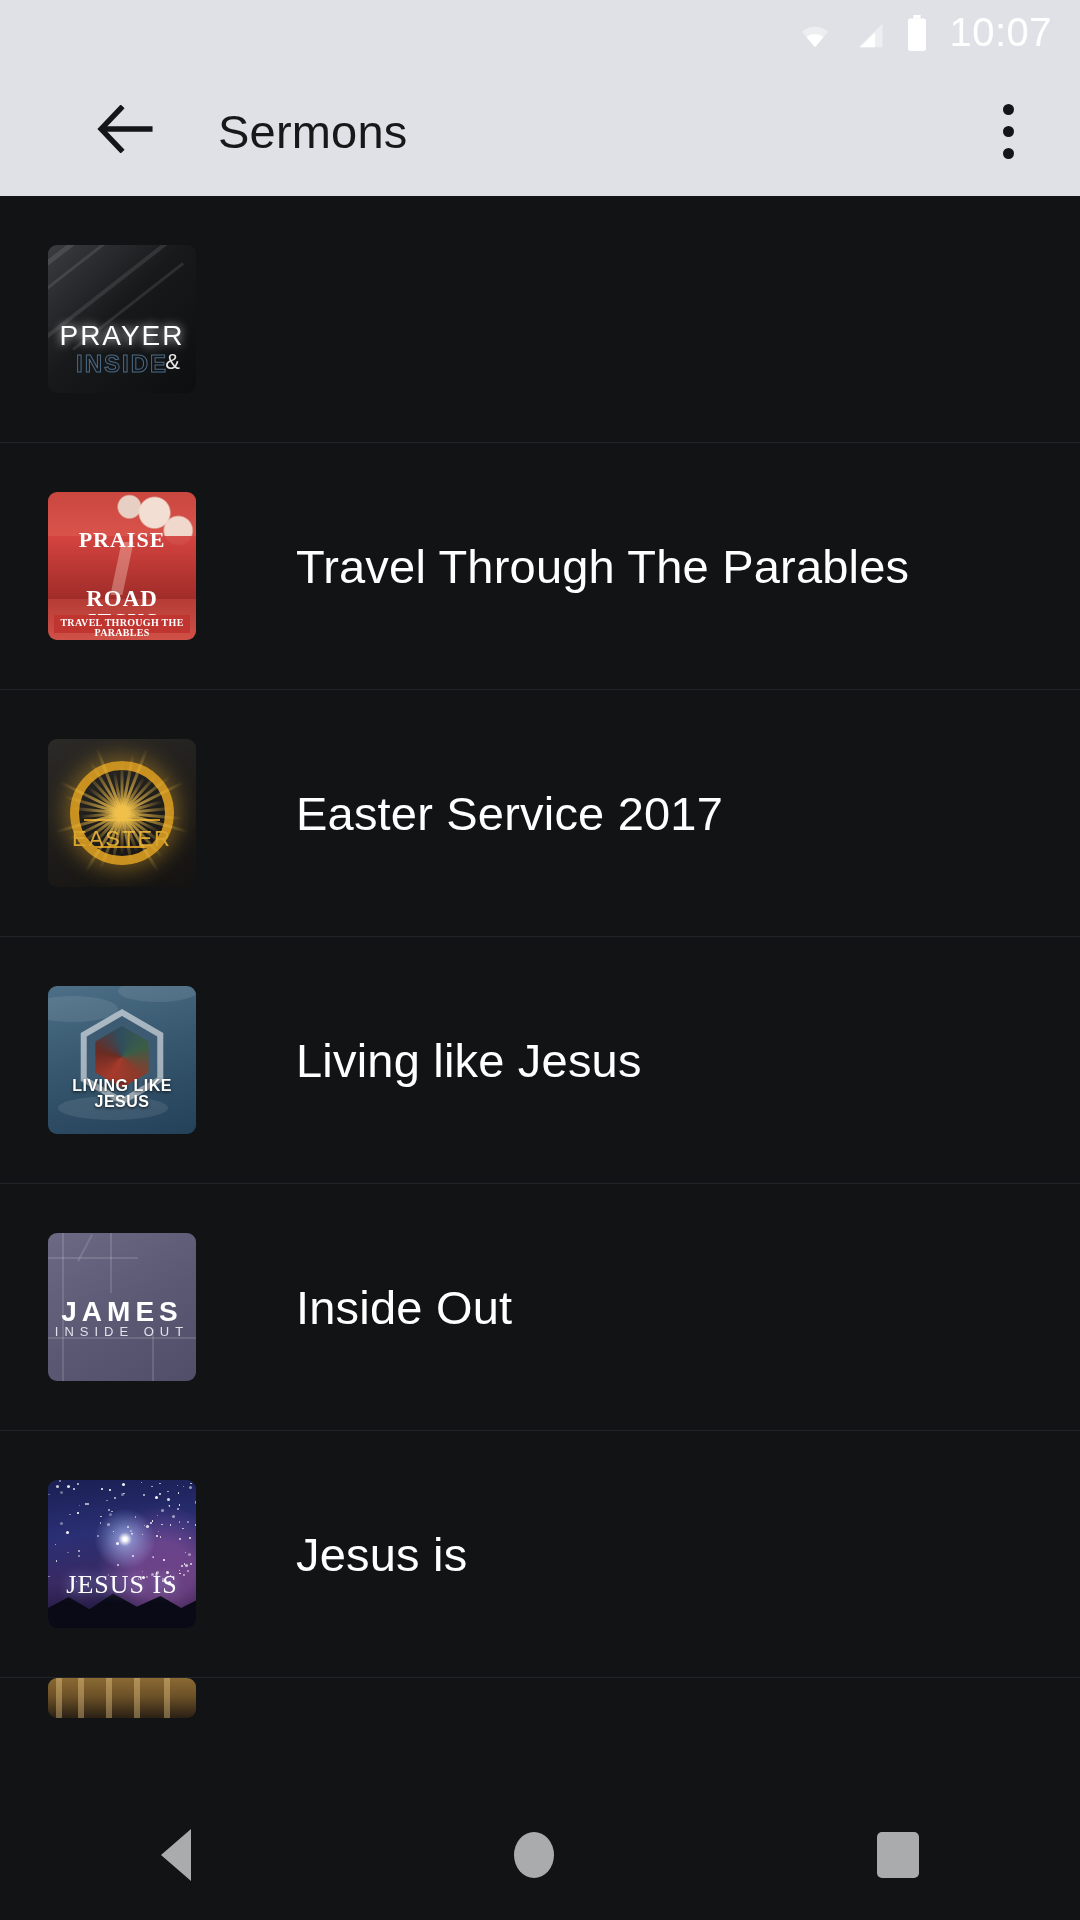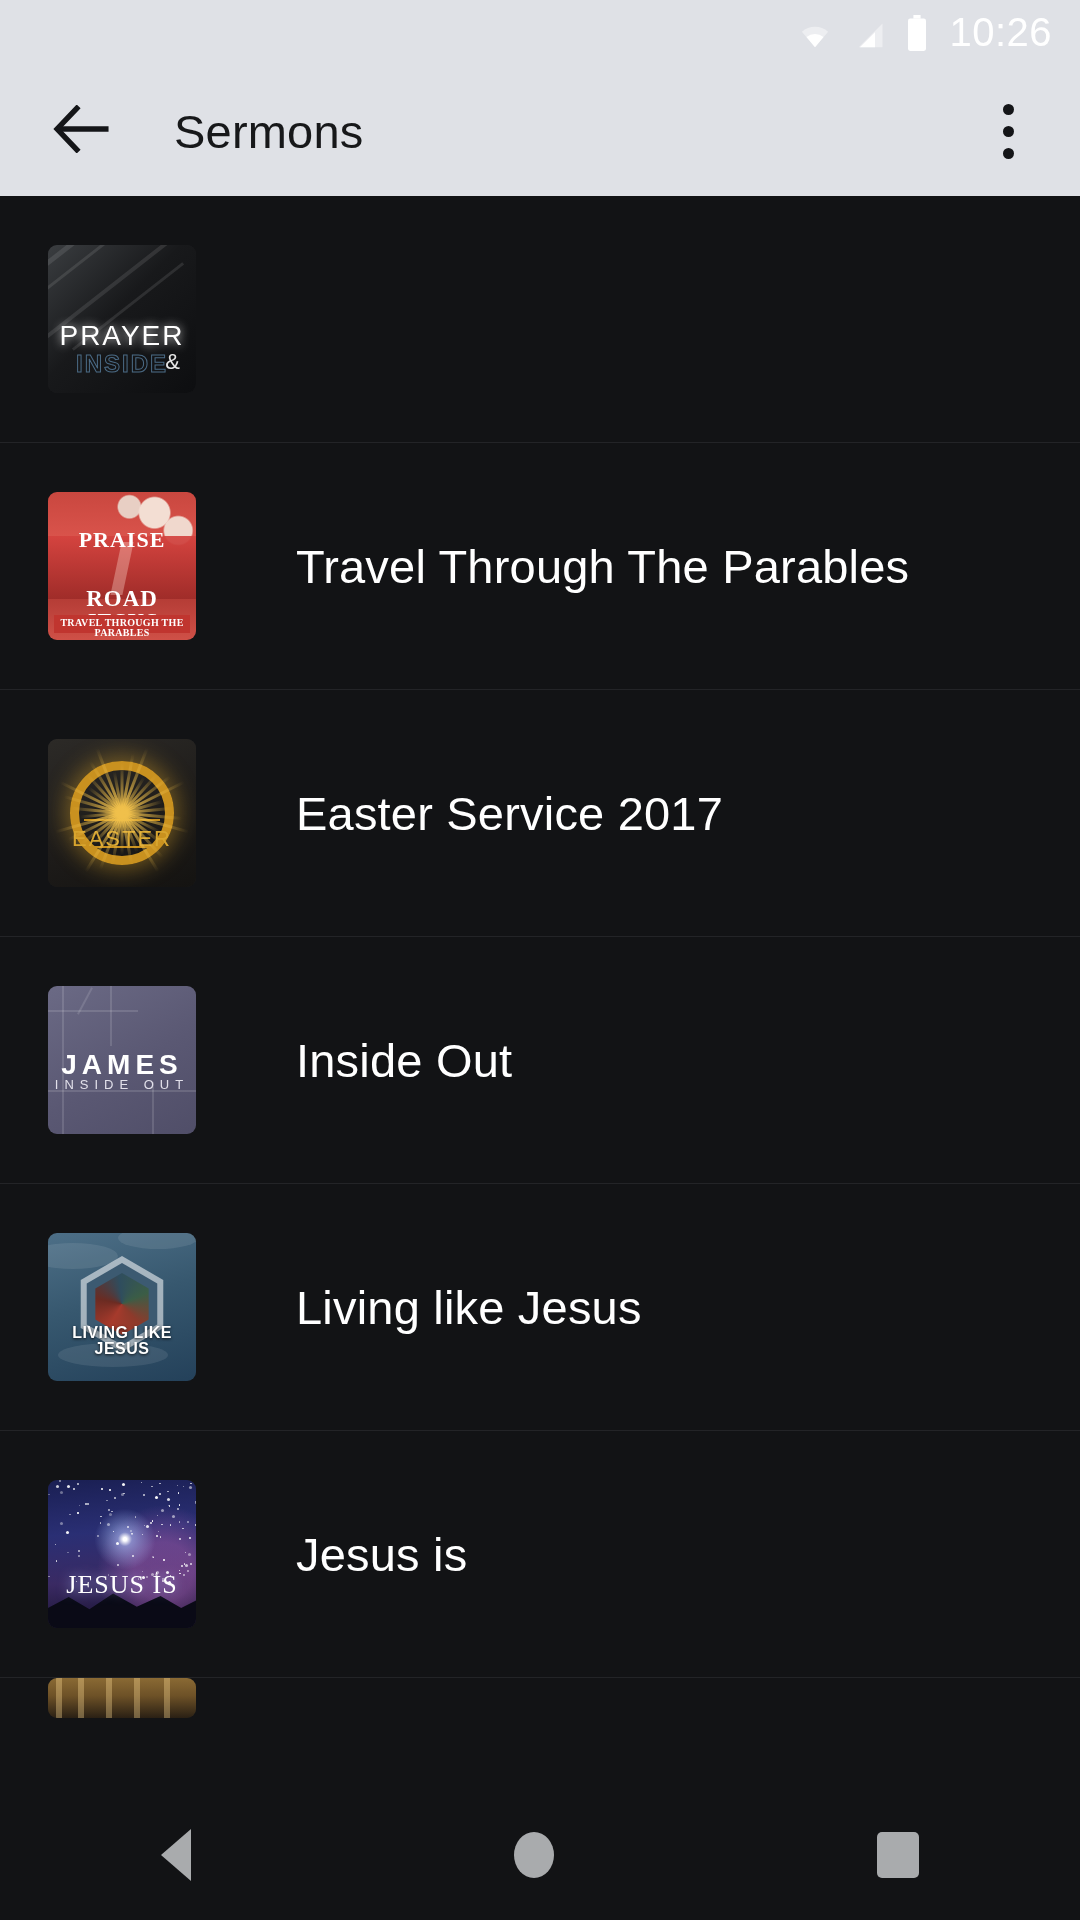--- a/index.html
+++ b/index.html
@@ -24,21 +24,21 @@
     font-family:"Liberation Sans", sans-serif; line-height:1;
     margin-left:6px; padding-bottom:2px;
   }
   .ic-wifi{ width:40px; height:30px; position:relative; }
   .ic-sig{ width:38px; height:30px; position:relative; }
   .ic-bat{ width:24px; height:36px; position:relative; }
 
   
   .appbar{
     height:130px; width:1080px; background:#dfe1e6;
-    display:flex; align-items:center; position:relative;
+    display:flex; align-items:center; position:relative;padding-left:44px;
   }
   .backbtn{
     width:96px; height:96px; margin-left:36px;
     display:flex; align-items:center; justify-content:center;
   }
   .appbar-title{
     color:#17181a; font-size:47px; margin-left:42px; font-weight:400;
     letter-spacing:0.2px;
   }
   .overflow{
@@ -189,21 +189,21 @@
           <path d="M16 9 L16 21 L4 21 Z" fill="#ffffff"></path>
         </svg>
       </span>
       <span class="ic-bat">
         <svg width="24" height="36" viewBox="0 0 12 20">
           <rect x="4" y="0" width="4" height="2" fill="#ffffff"></rect>
           <rect x="1" y="2" width="10" height="18" rx="1.2" fill="#ffffff"></rect>
         </svg>
       </span>
     </div>
-    <div class="sb-clock">10:26</div>
+    <div class="sb-clock">10:07</div>
   </div>
 
   <div class="appbar">
     <div class="backbtn">
       <span>
         <svg width="62" height="48" viewBox="0 0 24 18">
           <path d="M9.2 1 L1.6 9 L9.2 17" fill="none" stroke="#141518" stroke-width="2.1" stroke-linecap="square" stroke-linejoin="miter"></path>
           <path d="M1.8 9 H21.5" stroke="#141518" stroke-width="2.1" stroke-linecap="butt"></path>
         </svg>
       </span>
@@ -287,47 +287,47 @@
             <div class="spike" style="height: 69px; transform: translate(-50%, 0px) rotate(328.235deg);"></div>
             <div class="spike" style="height: 42px; transform: translate(-50%, 0px) rotate(338.824deg);"></div>
             <div class="spike" style="height: 51px; transform: translate(-50%, 0px) rotate(349.412deg);"></div>
           </div>
       </div>
       <div class="rowtitle">Easter Service 2017</div>
     </div>
 
     <div class="row">
       <div class="thumb">
+        <div class="art a-living">
+          <div class="wave" style="left:-20px;top:10px;width:90px;height:26px;"></div>
+          <div class="wave" style="left:70px;top:-6px;width:80px;height:22px;"></div>
+          <div class="wave" style="left:10px;top:110px;width:110px;height:24px;"></div>
+          <div class="hexout"></div>
+          <div class="hexin"></div>
+          <div class="hexcore"></div>
+          <div class="art-label t-living">LIVING LIKE JESUS</div>
+        </div>
+      </div>
+      <div class="rowtitle">Living like Jesus</div>
+    </div>
+
+    <div class="row">
+      <div class="thumb">
         <div class="art a-james">
           <div class="bp" style="left:14px;top:0;width:2px;height:148px;"></div>
           <div class="bp" style="left:62px;top:0;width:2px;height:60px;"></div>
           <div class="bp" style="left:0;top:24px;width:90px;height:2px;"></div>
           <div class="bp" style="left:0;top:104px;width:148px;height:2px;"></div>
           <div class="bp" style="left:104px;top:96px;width:2px;height:52px;"></div>
           <div class="bp" style="left:36px;top:0;width:2px;height:30px;transform:rotate(28deg);"></div>
           <div class="art-label t-james">JAMES</div>
           <div class="art-label t-insideout">INSIDE OUT</div>
         </div>
       </div>
       <div class="rowtitle">Inside Out</div>
-    </div>
-
-    <div class="row">
-      <div class="thumb">
-        <div class="art a-living">
-          <div class="wave" style="left:-20px;top:10px;width:90px;height:26px;"></div>
-          <div class="wave" style="left:70px;top:-6px;width:80px;height:22px;"></div>
-          <div class="wave" style="left:10px;top:110px;width:110px;height:24px;"></div>
-          <div class="hexout"></div>
-          <div class="hexin"></div>
-          <div class="hexcore"></div>
-          <div class="art-label t-living">LIVING LIKE JESUS</div>
-        </div>
-      </div>
-      <div class="rowtitle">Living like Jesus</div>
     </div>
 
     <div class="row">
       <div class="thumb">
         <div class="art a-jesus" id="jesus-art">
           <div class="ridge"></div>
           <div class="art-label t-jesusis">JESUS IS</div>
         <div class="star" style="left: 0.0081081px; top: 95.7595px; width: 1.6px; height: 1.6px; opacity: 0.49;"></div>
             <div class="star" style="left: 107.947px; top: 55.4023px; width: 1.6px; height: 1.6px; opacity: 0.84;"></div>
             <div class="star" style="left: 111.751px; top: 56.4564px; width: 1.6px; height: 1.6px; opacity: 0.76;"></div>

